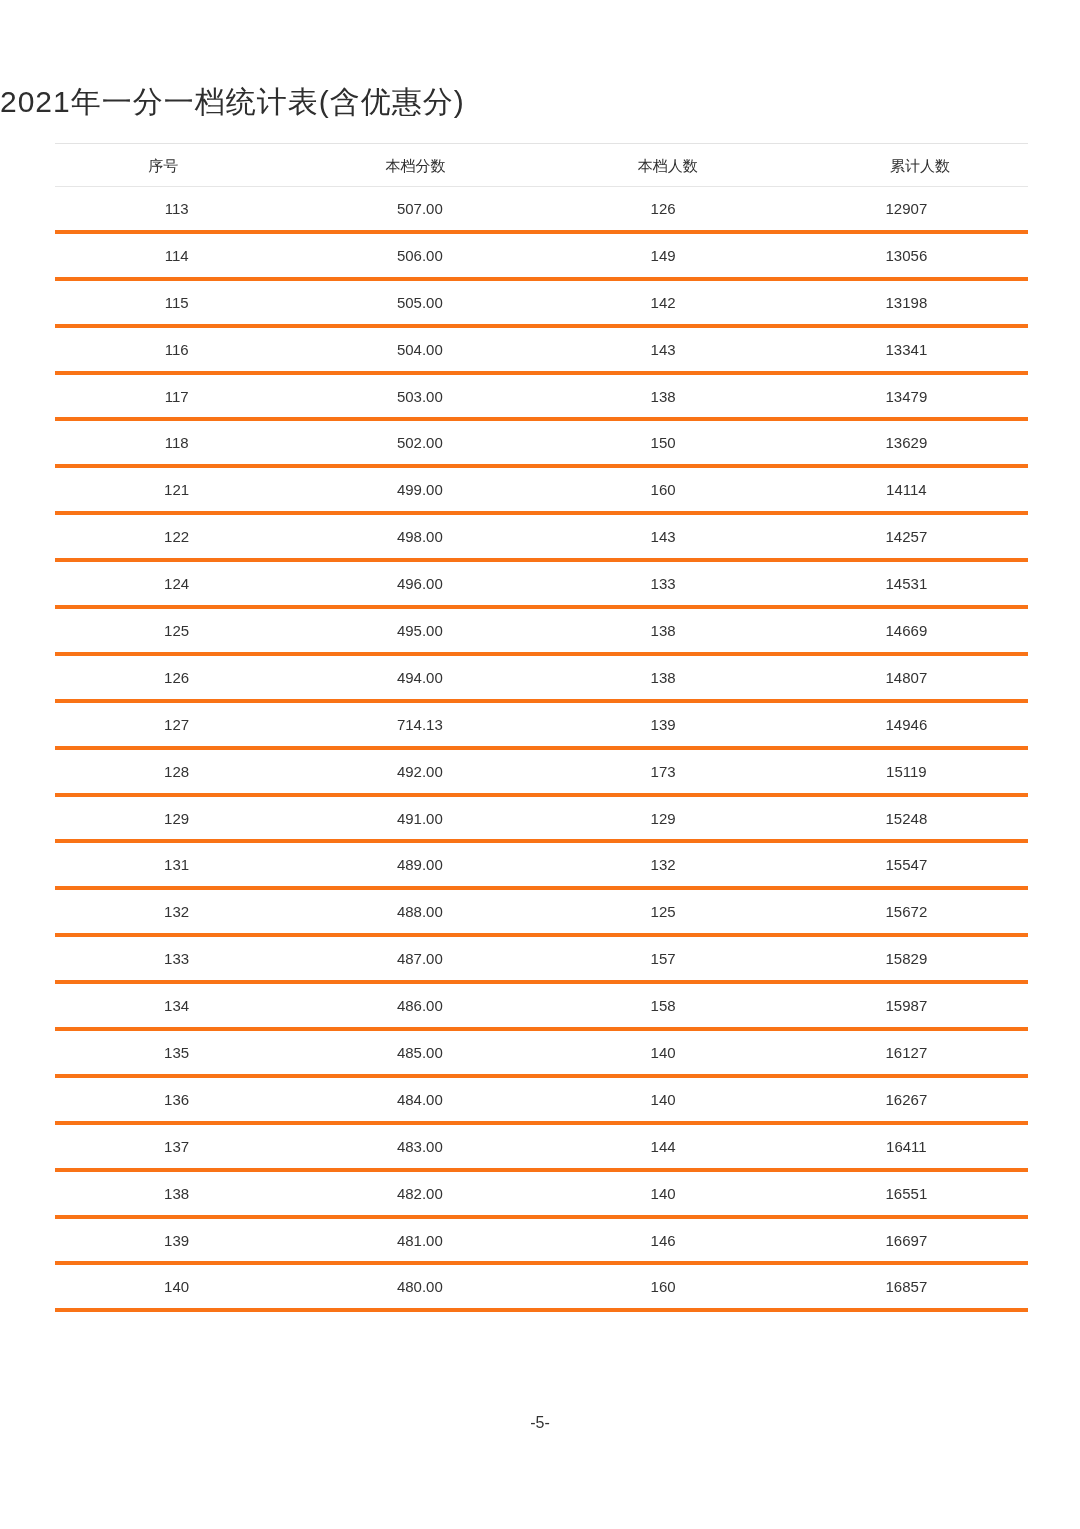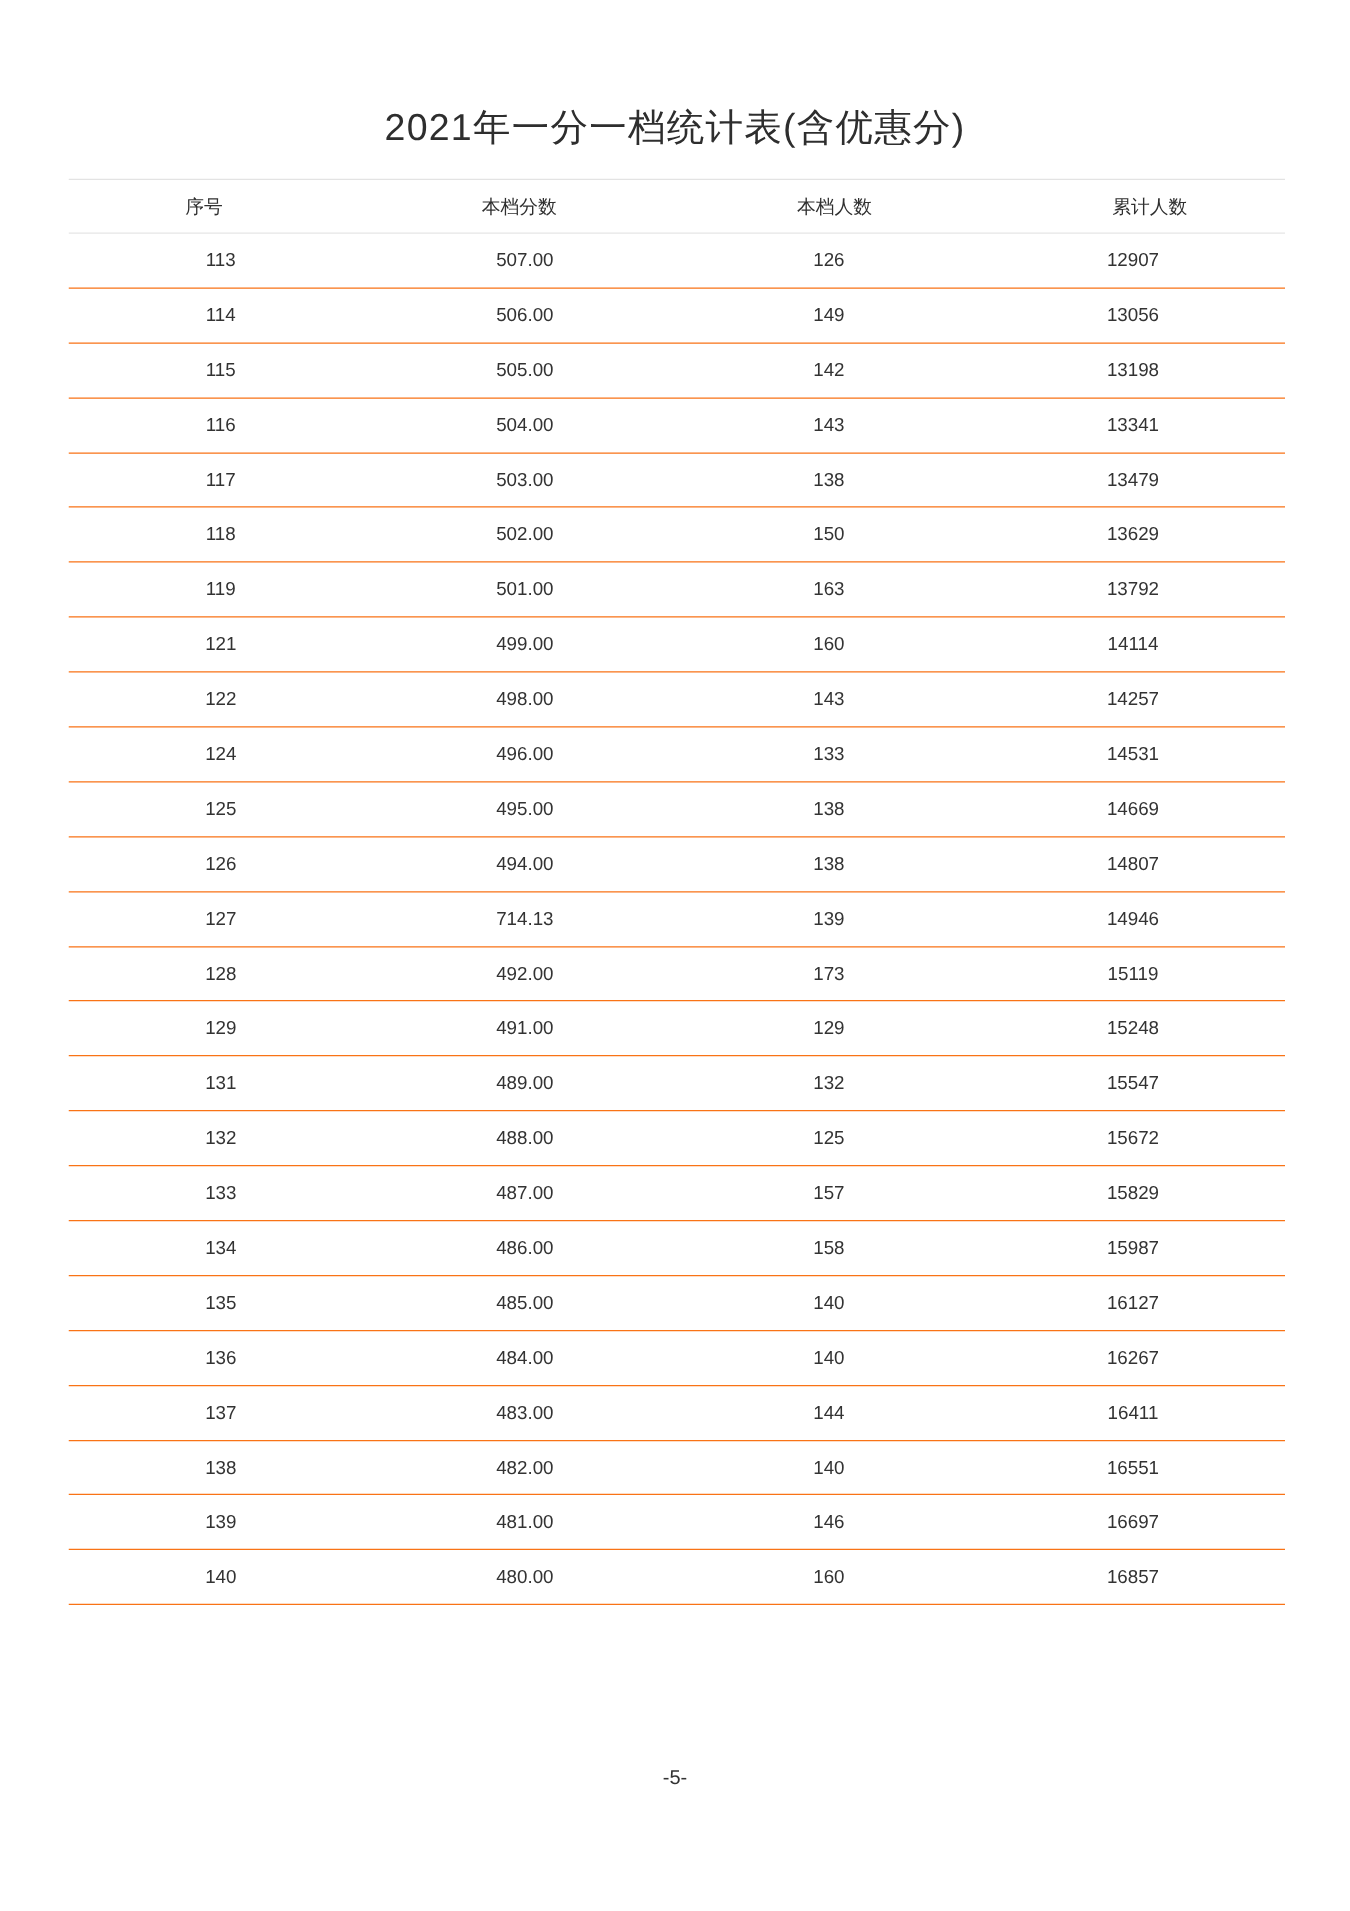--- a/index.html
+++ b/index.html
@@ -12,21 +12,20 @@
     width: 1080px;
     height: 1529px;
     background: #ffffff;
     font-family: "Liberation Sans", sans-serif;
     color: #333333;
     overflow: hidden;
   }
   .title {
     margin: 0;
     padding-top: 82px;
-    text-align: center;
     font-size: 30px;
     font-weight: 400;
     color: #2e2e2e;
     letter-spacing: 1px;
   }
   .score-table {
     position: absolute;
     left: 55px;
     top: 143px;
     width: 973px;
@@ -42,21 +41,21 @@
     font-size: 15px;
     color: #2f2f2f;
     gap: 36px;
   }
   .tr {
     display: grid;
     grid-template-columns: repeat(4, 1fr);
     height: 42.9px;
     align-items: center;
     text-align: center;
-    border-bottom: 1px solid #f97316;
+    border-bottom: 4px solid #f97316;
     font-size: 15px;
     color: #333333;
   }
   .th, .td {
     line-height: 1;
   }
   .footer {
     position: absolute;
     left: 0;
     top: 1414px;
@@ -111,26 +110,20 @@
           <div class="td">138</div>
           <div class="td">13479</div>
         </div>
         <div class="tr">
           <div class="td">118</div>
           <div class="td">502.00</div>
           <div class="td">150</div>
           <div class="td">13629</div>
         </div>
         <div class="tr">
-          <div class="td">119</div>
-          <div class="td">501.00</div>
-          <div class="td">163</div>
-          <div class="td">13792</div>
-        </div>
-        <div class="tr">
           <div class="td">121</div>
           <div class="td">499.00</div>
           <div class="td">160</div>
           <div class="td">14114</div>
         </div>
         <div class="tr">
           <div class="td">122</div>
           <div class="td">498.00</div>
           <div class="td">143</div>
           <div class="td">14257</div>

